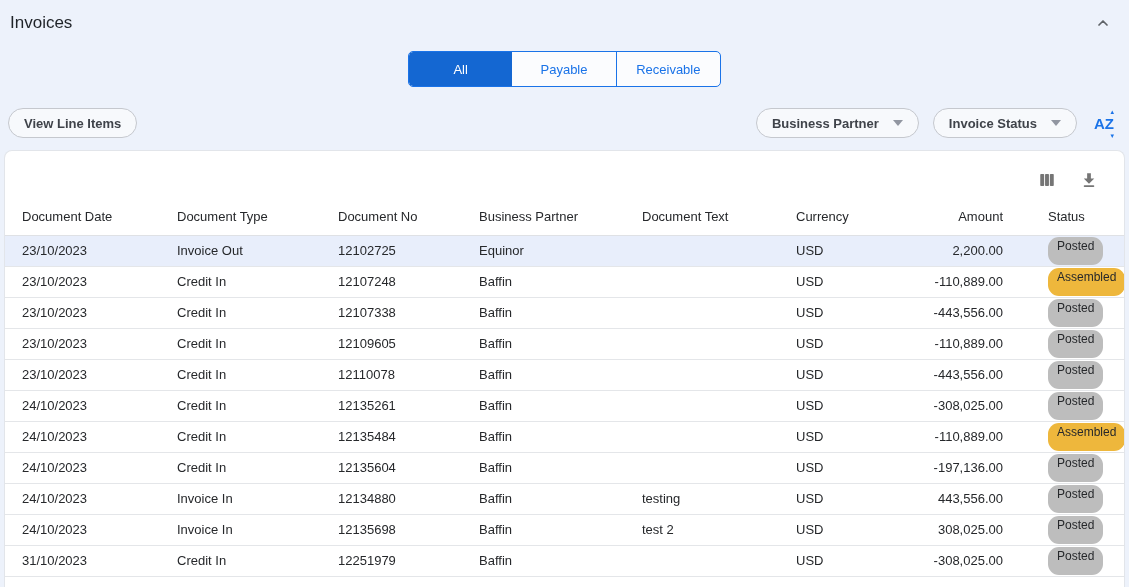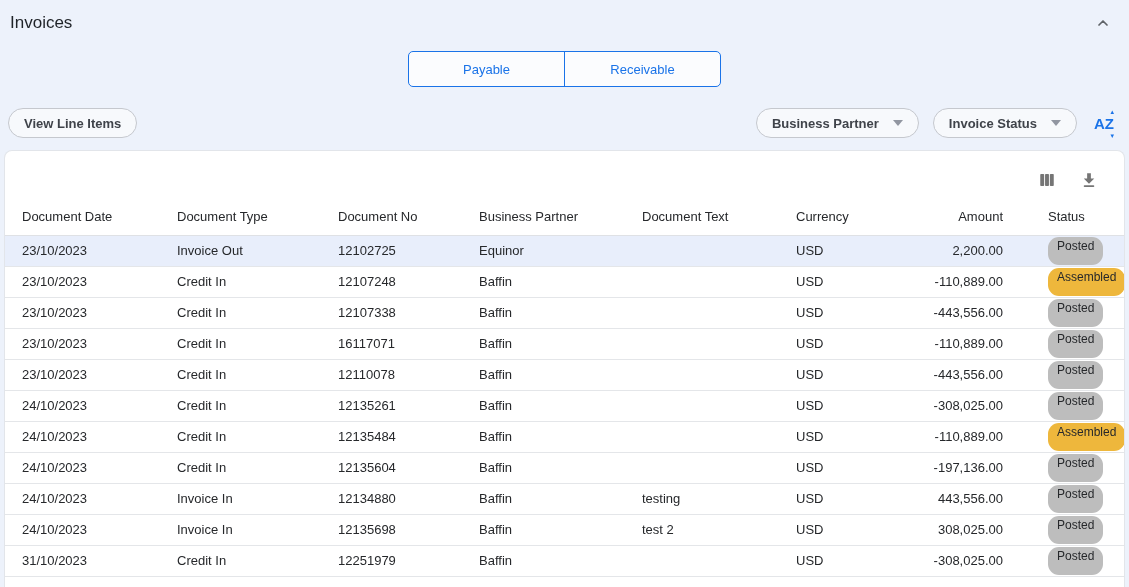--- a/index.html
+++ b/index.html
@@ -53,20 +53,23 @@
   <div class="hdr-title">Invoices</div>
   <div class="hdr-collapse">
     <svg width="16" height="16" viewBox="0 0 24 24" fill="none" stroke="#5f6368" stroke-width="2.6" stroke-linecap="round" stroke-linejoin="round">
         <path d="M6 15l6-6 6 6"></path>
       </svg>
   </div>
 </div>
 
 <div class="tabs-row">
   <div class="tab-group" id="tab-group">
+      <div class="tab active">
+        <span>All</span>
+      </div>
       <div class="tab">
         <span>Payable</span>
       </div>
       <div class="tab">
         <span>Receivable</span>
       </div>
     </div>
 </div>
 
 <div class="toolbar">
@@ -164,21 +167,21 @@
     <td>12107338</td>
     <td>Baffin</td>
     <td></td>
     <td>USD</td>
     <td>-443,556.00</td>
     <td><span class="badge" style="background: rgb(189, 189, 189);">Posted</span></td>
   </tr>
         <tr>
     <td>23/10/2023</td>
     <td>Credit In</td>
-    <td>16117071</td>
+    <td>12109605</td>
     <td>Baffin</td>
     <td></td>
     <td>USD</td>
     <td>-110,889.00</td>
     <td><span class="badge" style="background: rgb(189, 189, 189);">Posted</span></td>
   </tr>
         <tr>
     <td>23/10/2023</td>
     <td>Credit In</td>
     <td>12110078</td>

